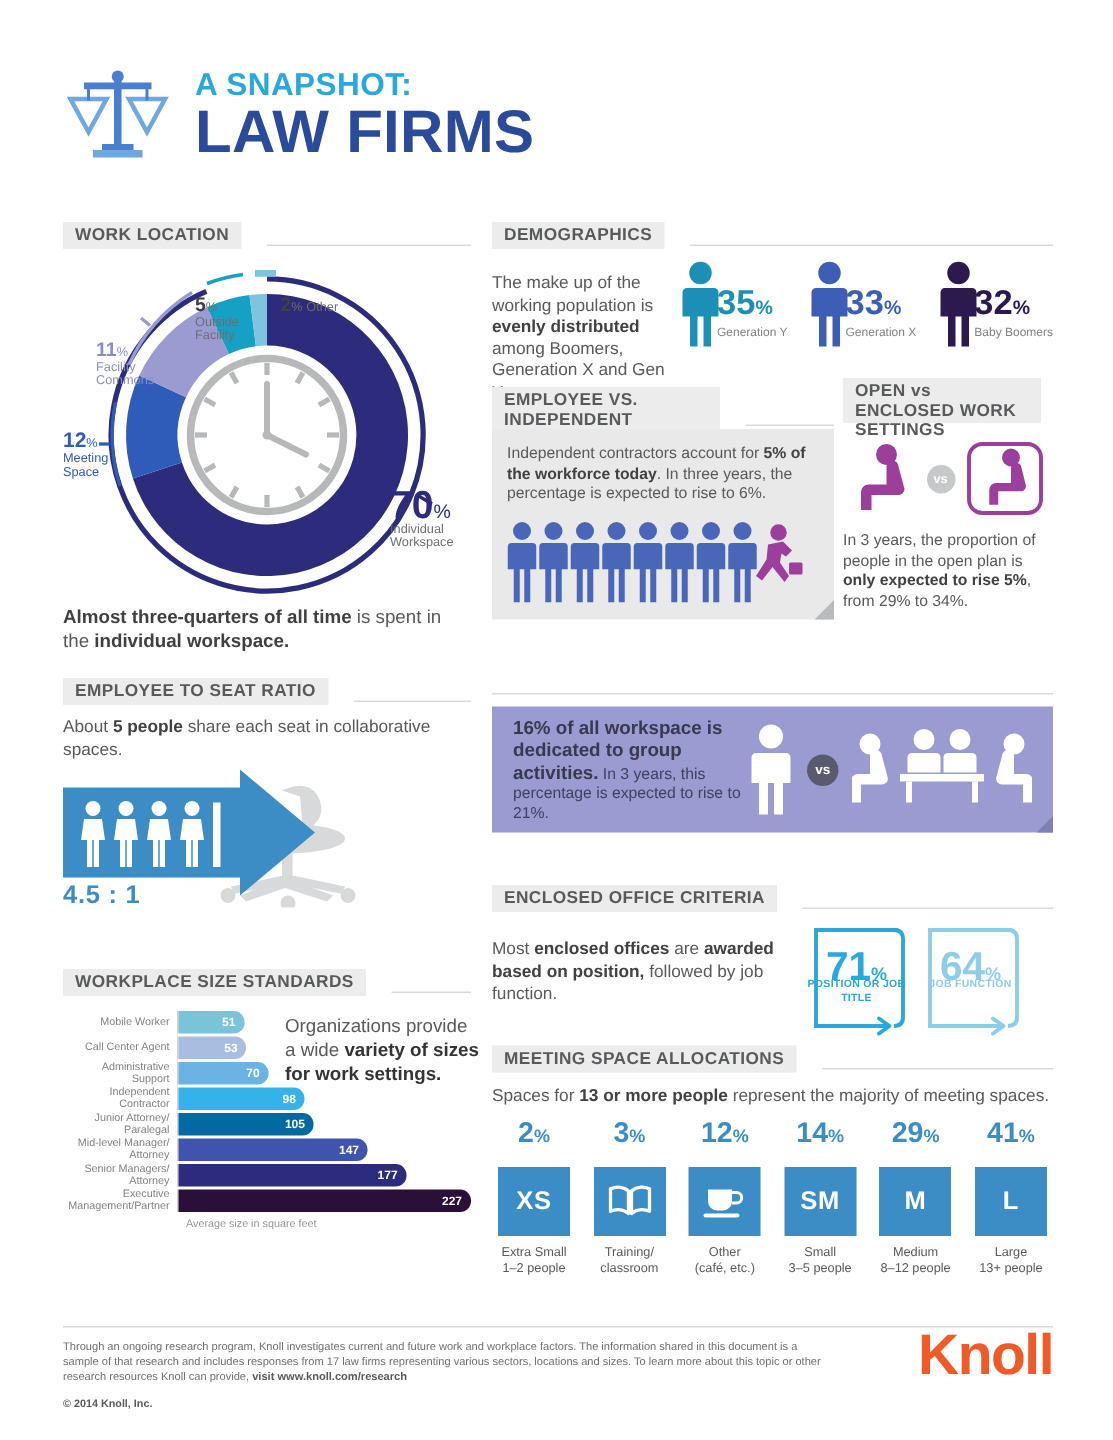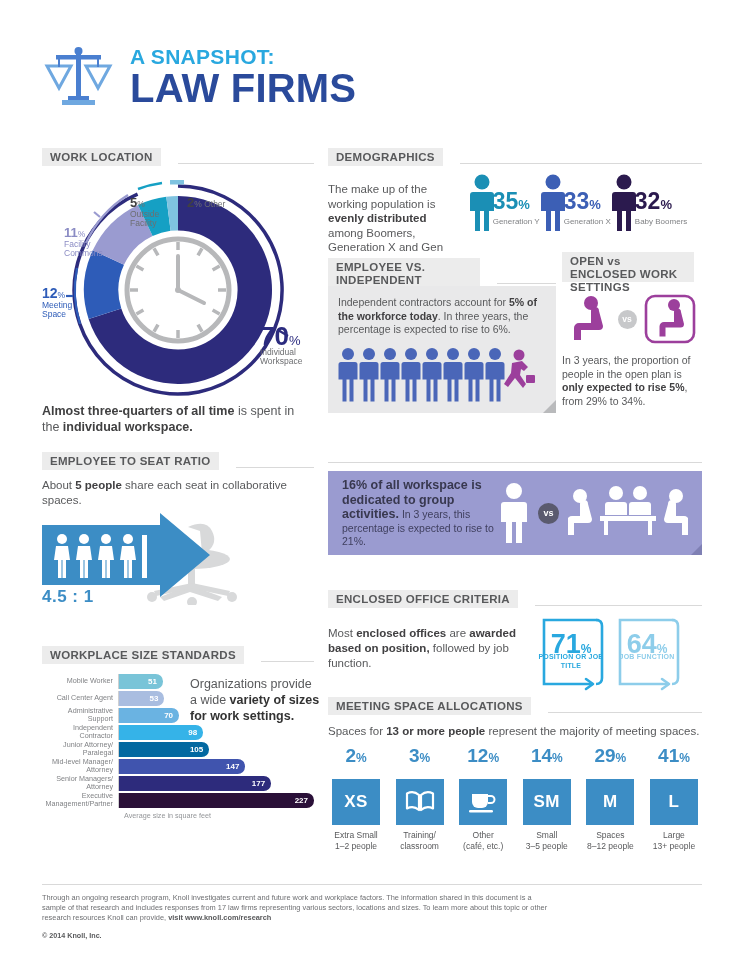--- a/index.html
+++ b/index.html
@@ -64,21 +64,21 @@
   .lbl-seventy .pct-sm { font-size: 13px; color: #2b2b7f; }
   .lbl-seventy .sub { color: #6d6e71; font-size: 8.5px; line-height: 9.5px; }
 
   .wl-caption { margin-top: 2px; font-size: 12.5px; line-height: 15.5px; color: #58595b; }
   .wl-caption b { color: #404041; font-weight: bold; }
 
   
   #demographics { top: 148px; }
   .demo-body { display: flex; margin-top: 8px; }
   .demo-text { width: 118px; font-size: 10.5px; line-height: 13px; padding-top: 8px; }
-  .demo-figs { display: flex; flex: 1; justify-content: center; padding-left: 8px; }
+  .demo-figs { display: flex; flex: 1; justify-content: space-between; padding-left: 8px; }
   .demo-fig { display: flex; align-items: flex-start; }
   .demo-fig svg { display: block; }
   .demo-nums { margin-left: -2px; padding-top: 16px; }
   .demo-pct { font-size: 23px; font-weight: bold; line-height: 22px; }
   .demo-pct .s { font-size: 13px; }
   .demo-cap { font-size: 8px; color: #808285; margin-top: 1px; }
 
   
   #emp-contractor { top: 258px; width: 228px; }
   .grey-panel { background: #e9e9ea; padding: 10px 10px 0 10px; position: relative; margin-top: 0; }
@@ -647,37 +647,38 @@
 
       <div class="ms-item">
         <div class="ms-pct"><span>14</span><span class="s">%</span></div>
         <div class="ms-box">SM</div>
         <div class="ms-cap"><span>Small</span><br><span>3–5 people</span></div>
       </div>
 
       <div class="ms-item">
         <div class="ms-pct"><span>29</span><span class="s">%</span></div>
         <div class="ms-box">M</div>
-        <div class="ms-cap"><span>Spaces</span><br><span>8–12 people</span></div>
+        <div class="ms-cap"><span>Medium</span><br><span>8–12 people</span></div>
       </div>
 
       <div class="ms-item">
         <div class="ms-pct"><span>41</span><span class="s">%</span></div>
         <div class="ms-box">L</div>
         <div class="ms-cap"><span>Large</span><br><span>13+ people</span></div>
       </div>
 
     </div>
   </div>
 
   <div class="footer">
     <div class="footer-rule"></div>
     <div class="footer-body">
       <div>
         <p class="footer-text">
           <span>Through an ongoing research program, Knoll investigates current and future work and workplace factors. The information shared in this document is a sample of that research and includes responses from 17 law firms representing various sectors, locations and sizes. To learn more about this topic or other research resources Knoll can provide, </span><b>visit www.knoll.com/research</b>
         </p>
         <div class="copyright">© 2014 Knoll, Inc.</div>
       </div>
+      <div class="knoll-logo">Knoll</div>
     </div>
   </div>
 
 </div>
 
 </body></html>

